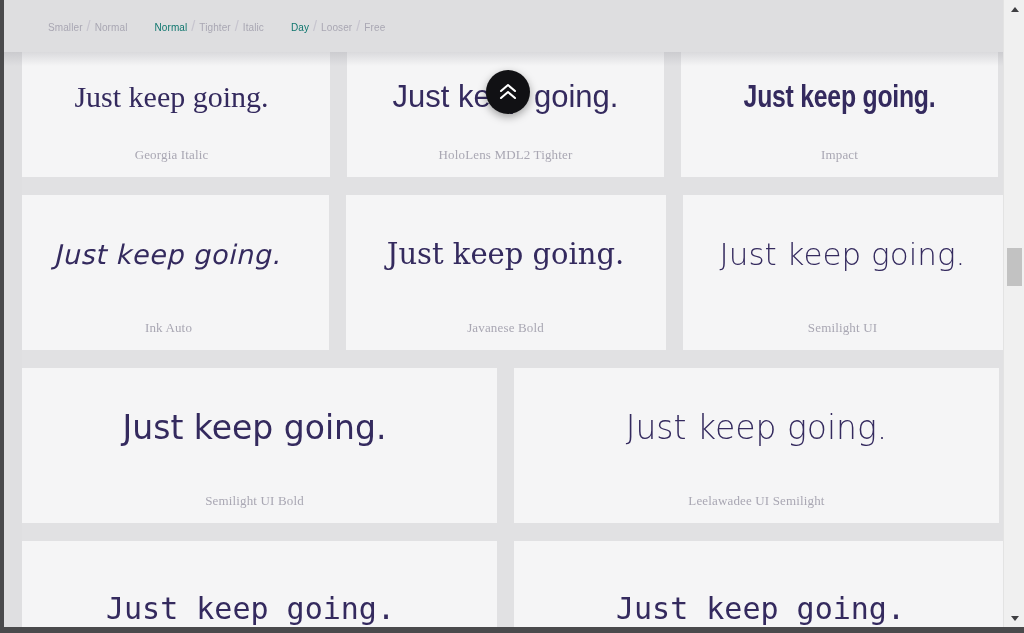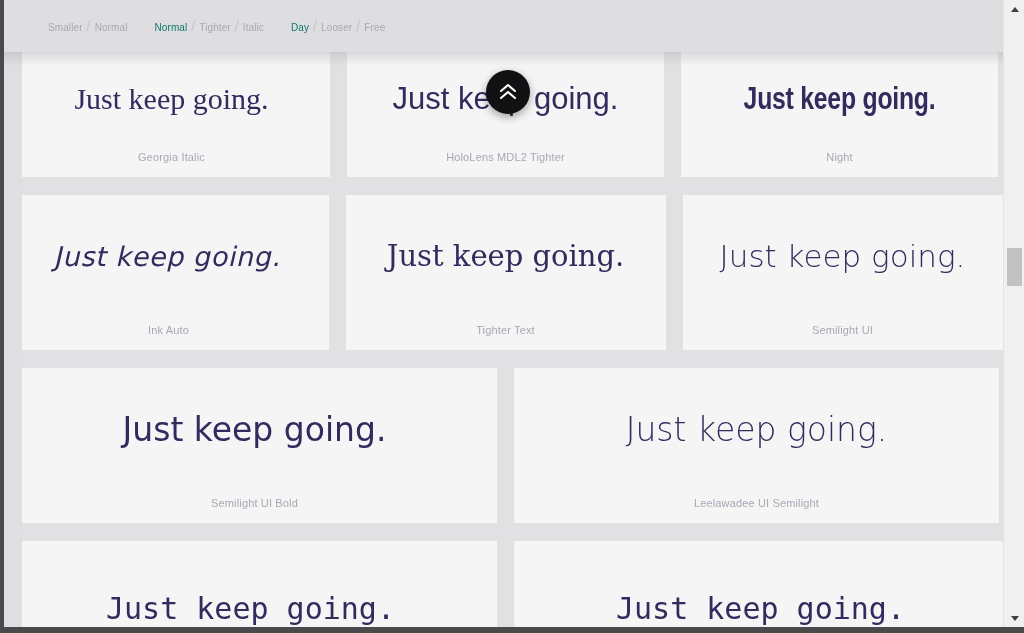--- a/index.html
+++ b/index.html
@@ -113,24 +113,25 @@
     flex: 1;
     display: flex;
     align-items: center;
     justify-content: center;
     width: 100%;
     color: #342a5e;
     line-height: 1;
     white-space: nowrap;
   }
   .card .label {
-    font-size: 11px;
+    font-size: 13px;
     color: #a9a7b3;
     letter-spacing: .15px;
     margin-top: 6px;
+    font-family: Liberation Serif, serif;
   }
 
   
   .row-1 .card { width: 317px; height: 125px; }
   .row-2 .card { width: 320px; height: 155px; }
   .row-3 .card { width: 485px; height: 155px; }
   .row-4 .card { width: 505px; height: 155px; }
 
   
   .f-georgia   { font-family: "Liberation Serif", serif; font-size: 30px; }
@@ -265,31 +266,31 @@
           <div class="card">
             <div class="sample f-georgia">Just keep going.</div>
             <div class="label">Georgia Italic</div>
           </div>
           <div class="card">
             <div class="sample f-hololens">Just keep going.</div>
             <div class="label">HoloLens MDL2 Tighter</div>
           </div>
           <div class="card">
             <div class="sample f-impact">Just keep going.</div>
-            <div class="label">Night</div>
+            <div class="label">Impact</div>
           </div>
         </div>
         <div class="row row-2">
           <div class="card">
             <div class="sample f-inkfree">Just keep going.</div>
             <div class="label">Ink Auto</div>
           </div>
           <div class="card">
             <div class="sample f-javanese">Just keep going.</div>
-            <div class="label">Tighter Text</div>
+            <div class="label">Javanese Bold</div>
           </div>
           <div class="card">
             <div class="sample f-leela">Just keep going.</div>
             <div class="label">Semilight UI</div>
           </div>
         </div>
         <div class="row row-3">
           <div class="card">
             <div class="sample f-leelab">Just keep going.</div>
             <div class="label">Semilight UI Bold</div>

